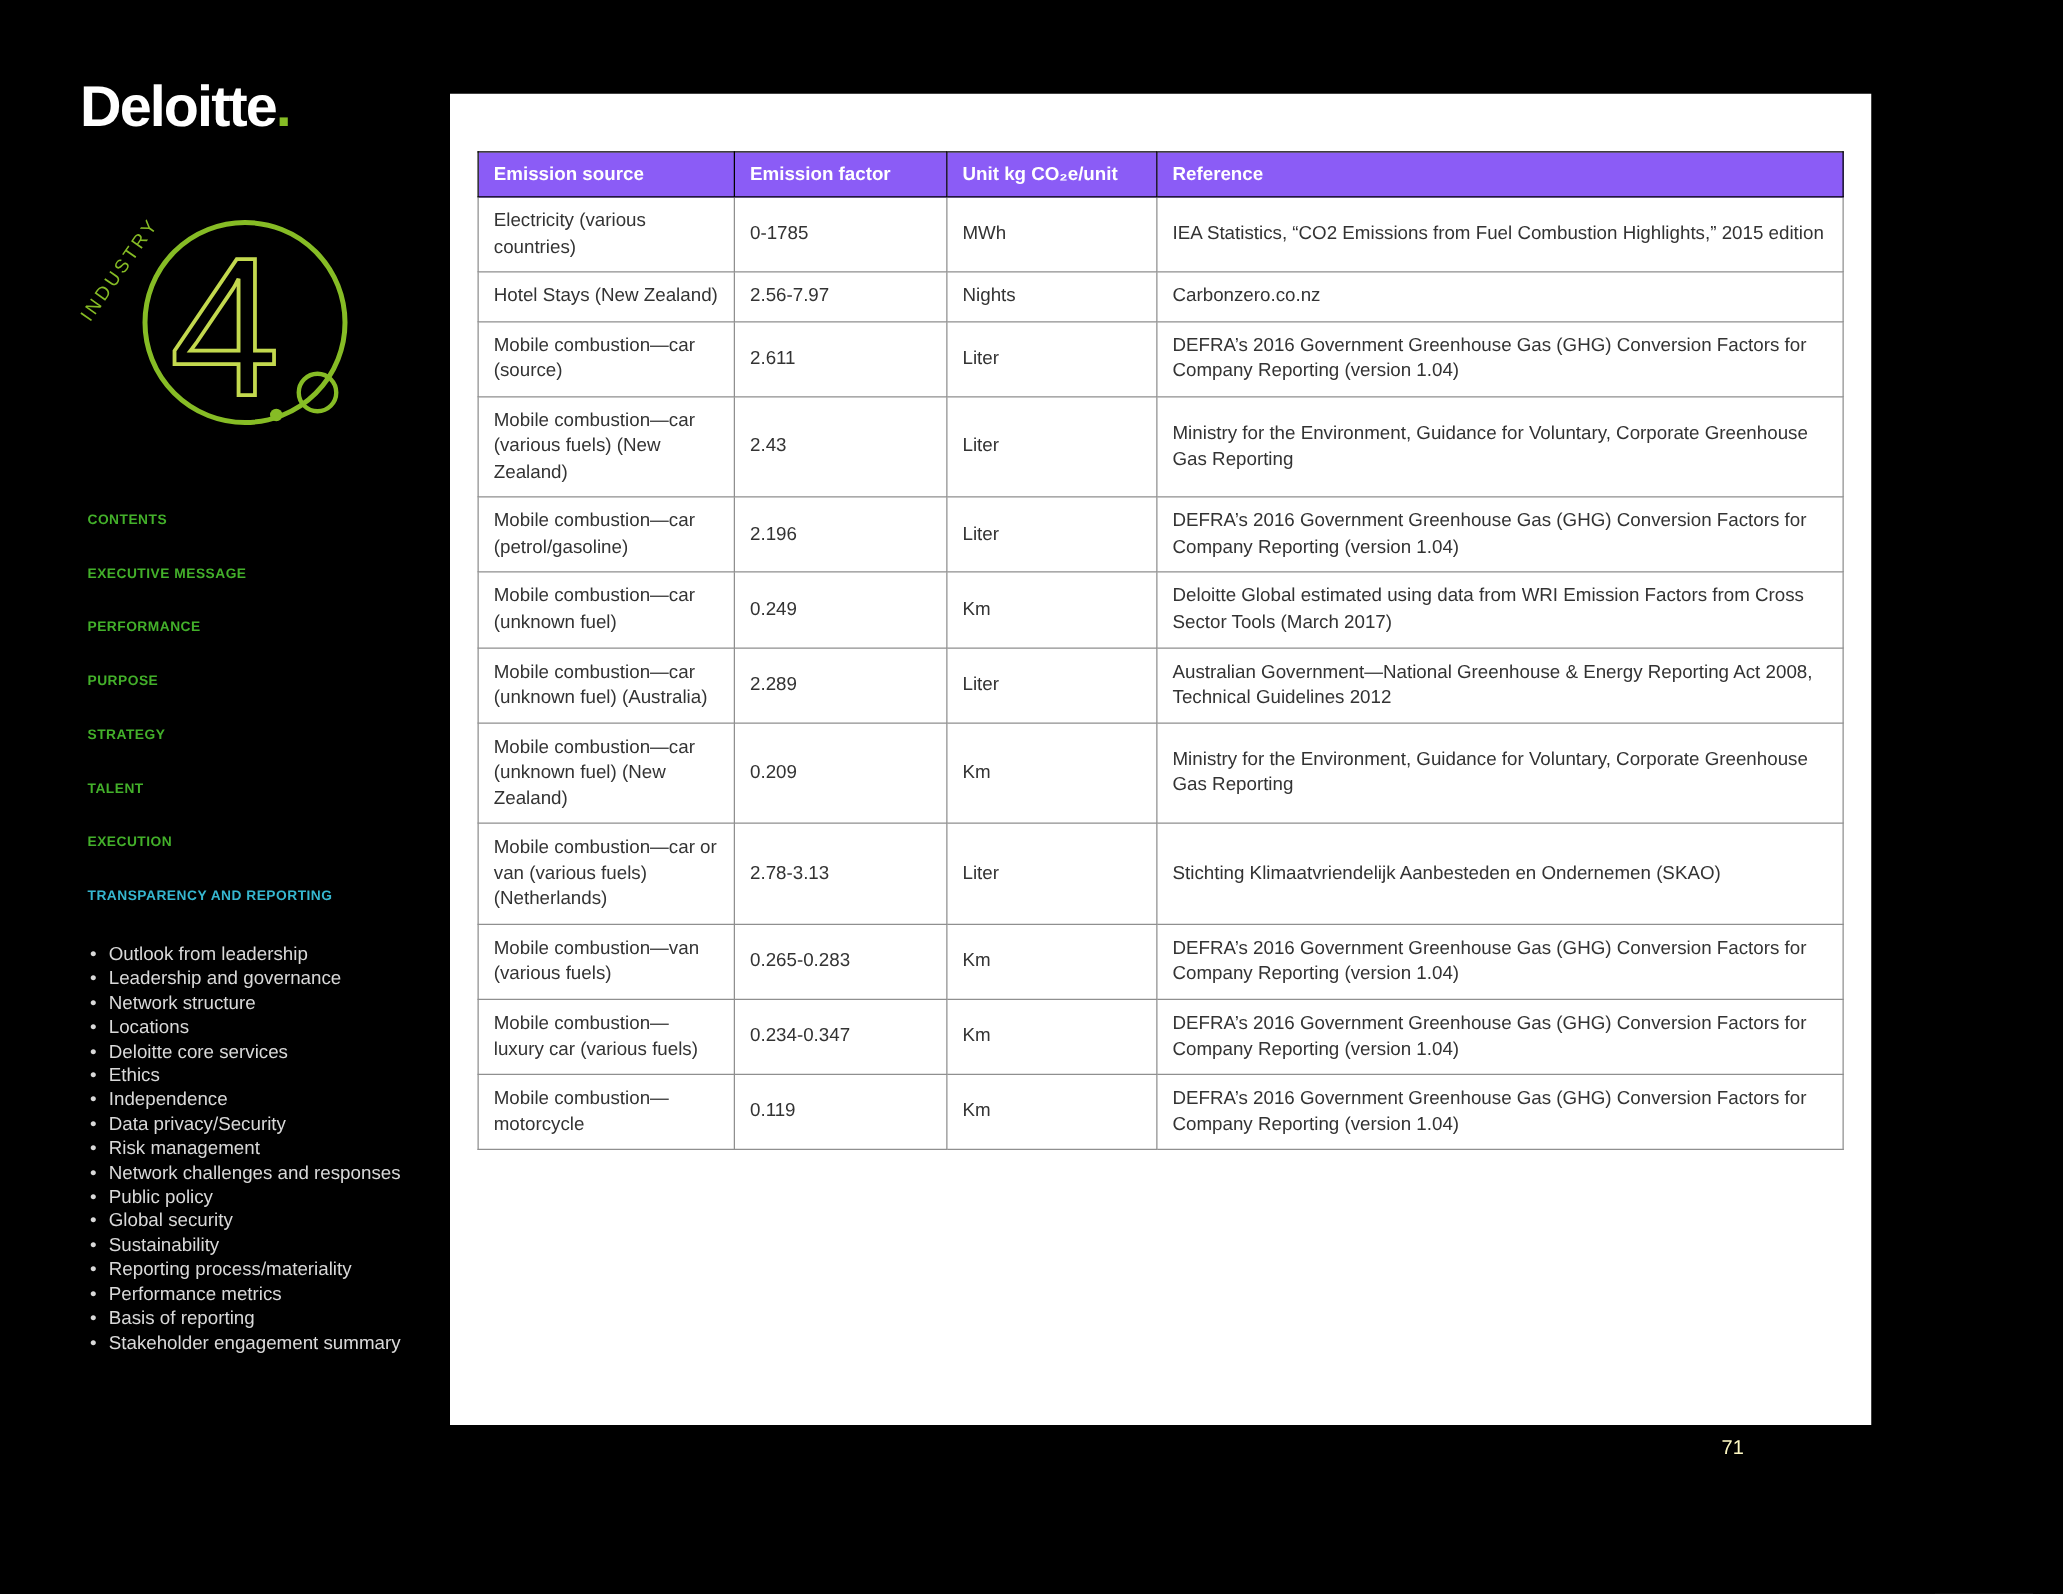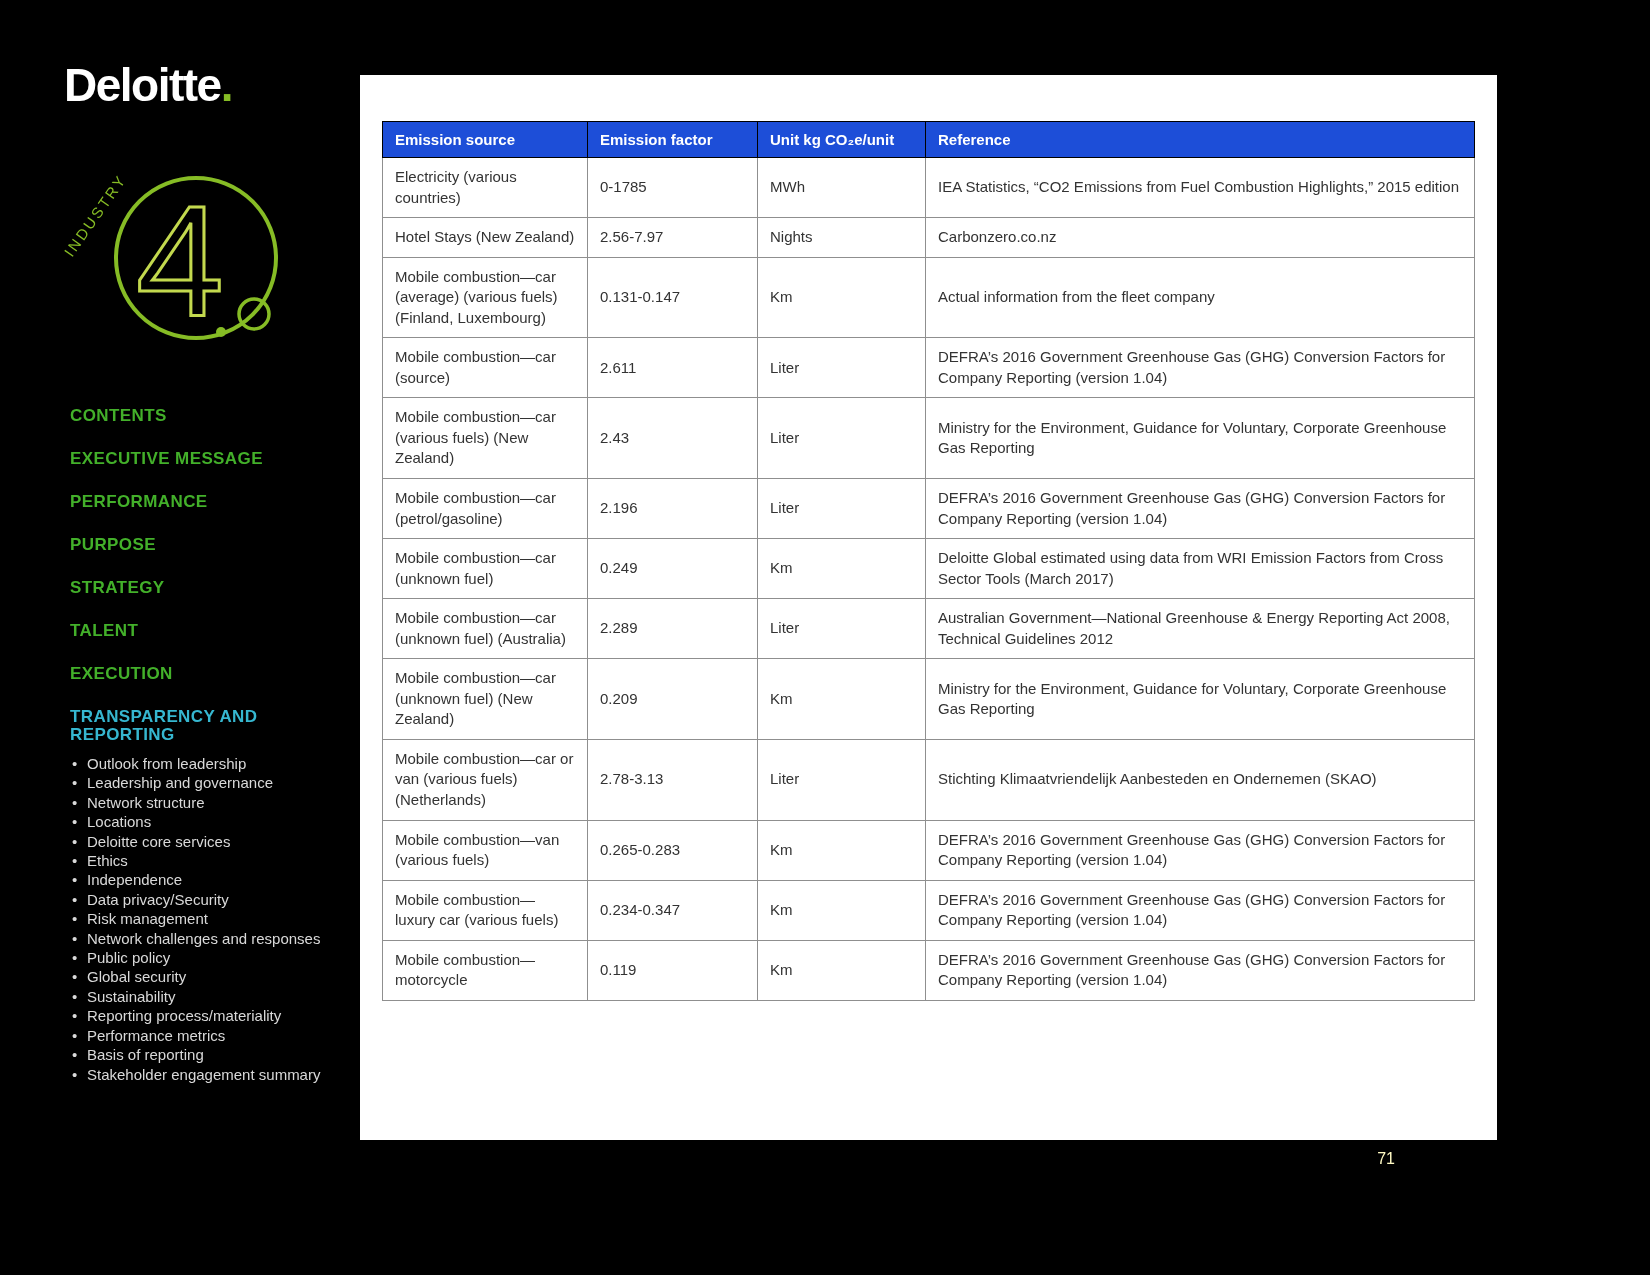--- a/index.html
+++ b/index.html
@@ -10,37 +10,37 @@
   
   .brand { position:absolute; left:64px; top:58px; font-size:46px; font-weight:700;
            color:#fff; letter-spacing:-1.5px; }
   .brand-dot { color:var(--brand-green,#86BC25); }
 
   
   .industry-logo { position:absolute; left:58px; top:158px; }
 
   
   .sidebar { position:absolute; left:70px; top:407px; width:218px; display:block; }
-  .nav-item { display:block; font-size:17px; font-weight:700; letter-spacing:0.4px;
+  .nav-item { display:block; font-size:11px; font-weight:700; letter-spacing:0.4px;
               color:var(--nav-green,#43B02A); margin-bottom:25px; line-height:18px;
               text-decoration:none; cursor:pointer; }
   .nav-item.active { color:var(--active-teal,#36B7D0); }
 
   .sublist { position:absolute; left:70px; top:754px; width:288px; list-style:none; }
   .sublist li { position:relative; padding-left:17px; color:#d9d9d9; font-size:15px;
                 line-height:19.4px; cursor:pointer; }
   .sublist li::before { content:"\2022"; position:absolute; left:2px; color:#d9d9d9; }
 
   
   .panel { position:absolute; left:360px; top:75px; width:1137px; min-height:1065px;
            background:var(--panel-white,#fff); padding:46px 22px 32px 22px; }
 
   table { width:100%; border-collapse:collapse; table-layout:fixed; font-size:15px; color:#333; }
   col.c1 { width:205px; } col.c2 { width:170px; } col.c3 { width:168px; } col.c4 { width:auto; }
-  thead th { background:#1d4ed8; color:#fff; font-weight:700; text-align:left;
+  thead th { background:#8b5cf6; color:#fff; font-weight:700; text-align:left;
              padding:9px 12px; font-size:15px; border:1px solid #000; }
   tbody td { border:1px solid #8f8f8f; padding:9px 12px; vertical-align:middle; line-height:1.37; }
 
   .page-number { position:absolute; right:153px; top:1150px; color:#fef9c3; font-size:16px; }
 </style>
 </head>
 <body>
 
 <div class="page">
 
@@ -108,26 +108,20 @@
             <td>MWh</td>
             <td>IEA Statistics, “CO2 Emissions from Fuel Combustion Highlights,” 2015 edition</td>
           </tr>
           <tr>
             <td>Hotel Stays (New Zealand)</td>
             <td>2.56-7.97</td>
             <td>Nights</td>
             <td>Carbonzero.co.nz</td>
           </tr>
           <tr>
-            <td>Mobile combustion—car (average) (various fuels) (Finland, Luxembourg)</td>
-            <td>0.131-0.147</td>
-            <td>Km</td>
-            <td>Actual information from the fleet company</td>
-          </tr>
-          <tr>
             <td>Mobile combustion—car (source)</td>
             <td>2.611</td>
             <td>Liter</td>
             <td>DEFRA’s 2016 Government Greenhouse Gas (GHG) Conversion Factors for Company Reporting (version 1.04)</td>
           </tr>
           <tr>
             <td>Mobile combustion—car (various fuels) (New Zealand)</td>
             <td>2.43</td>
             <td>Liter</td>
             <td>Ministry for the Environment, Guidance for Voluntary, Corporate Greenhouse Gas Reporting</td>

